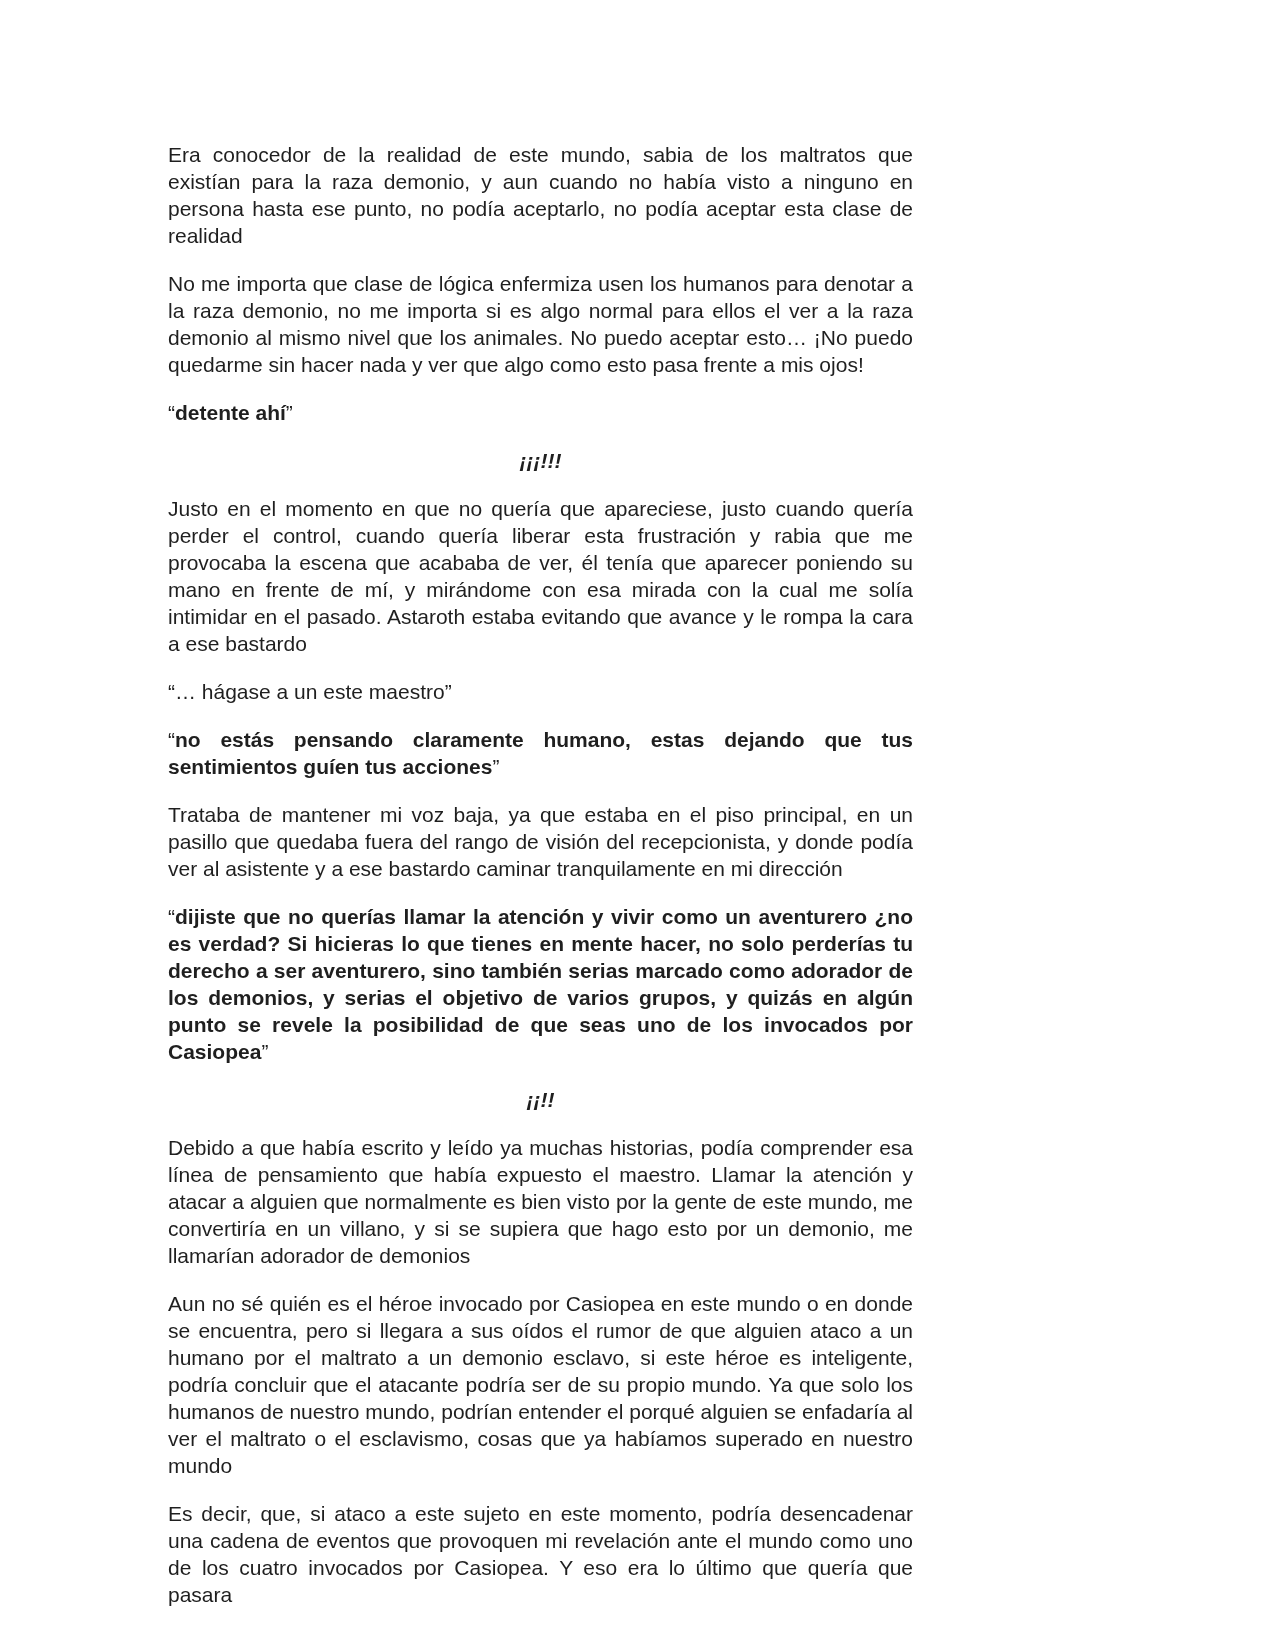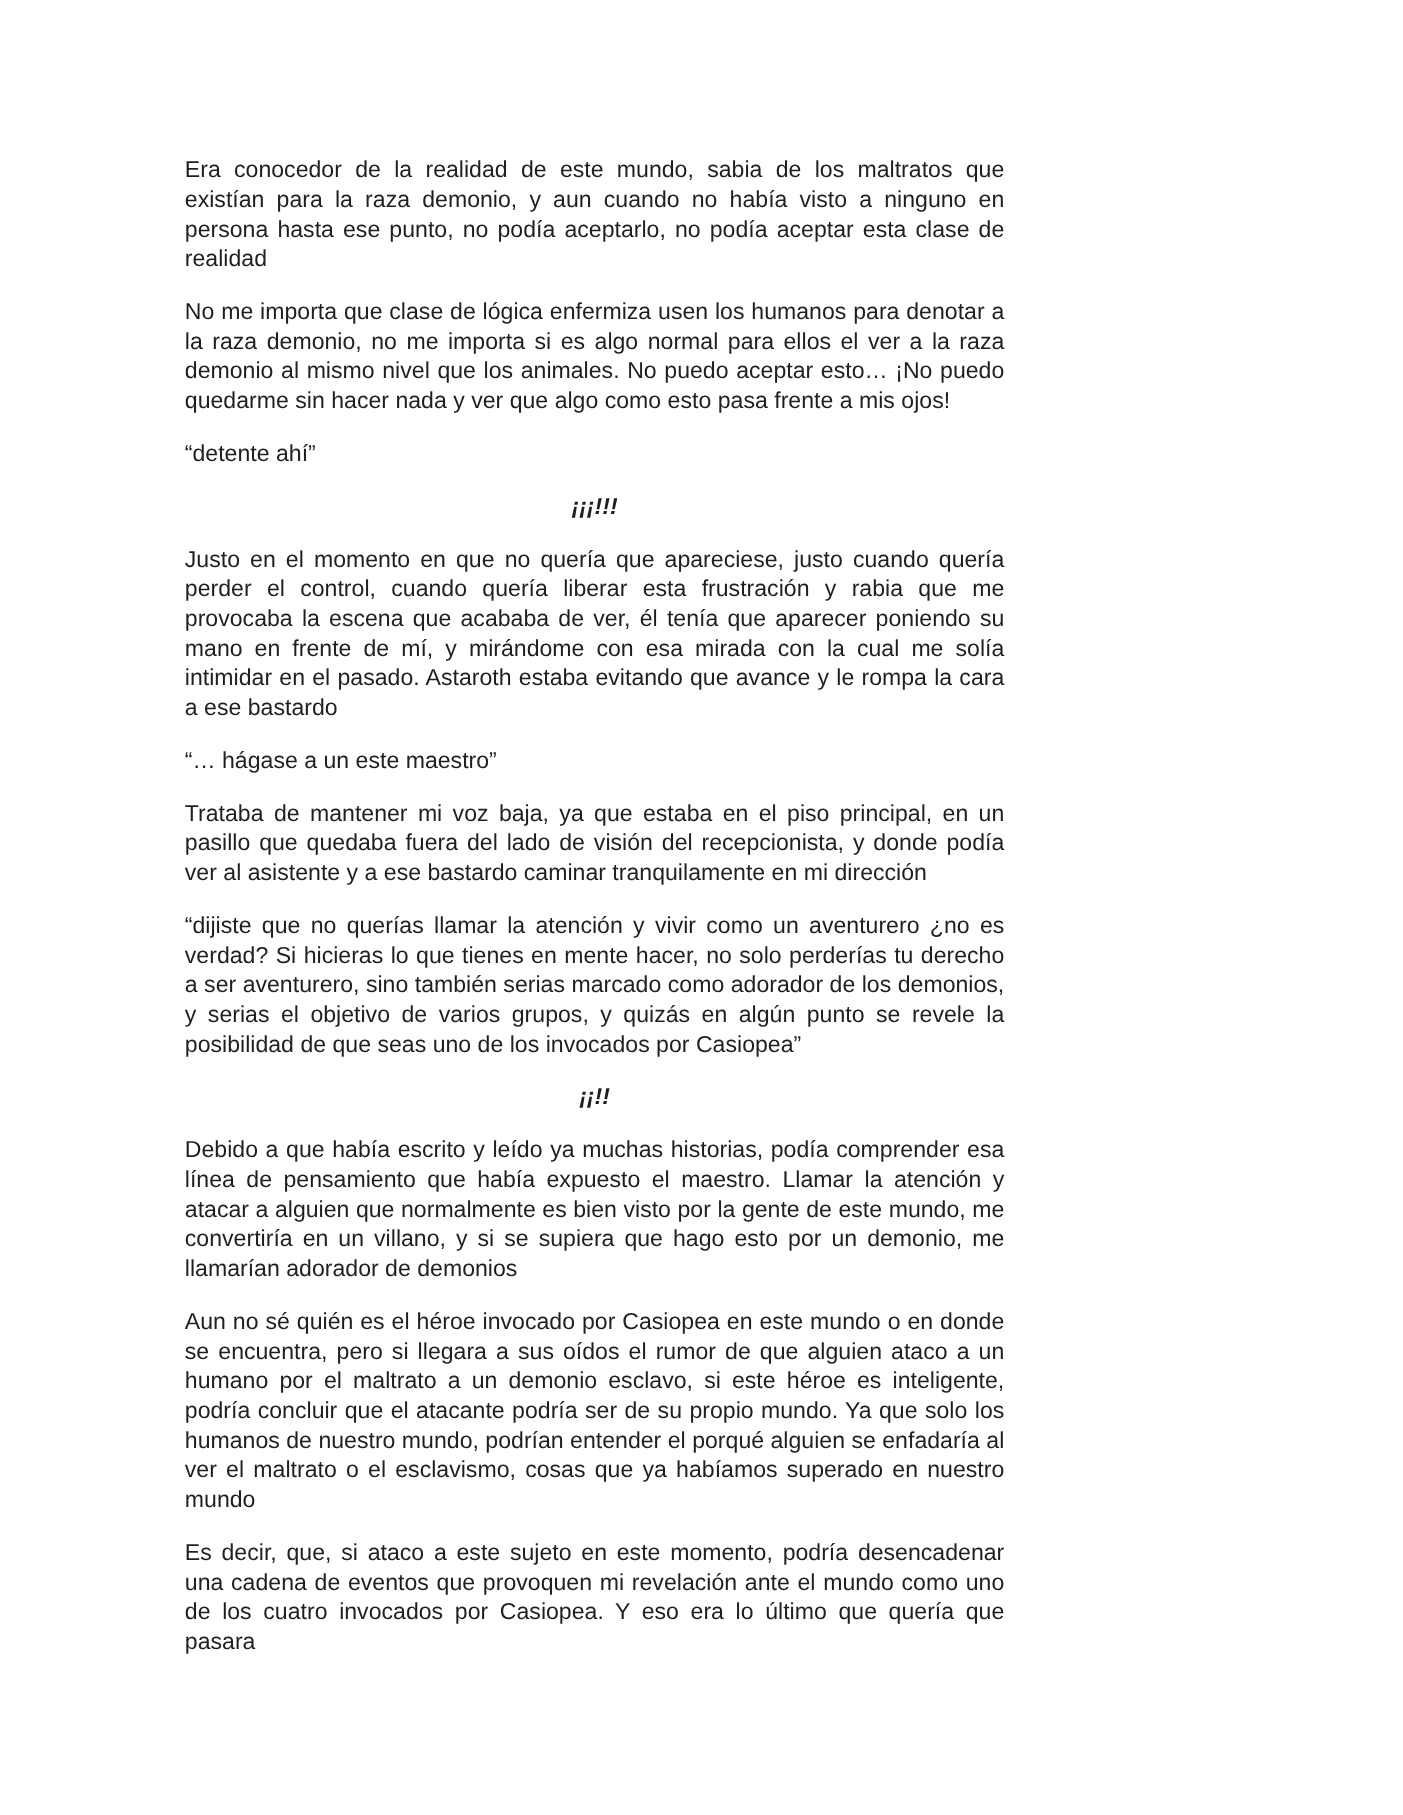--- a/index.html
+++ b/index.html
@@ -22,43 +22,44 @@
     font-size: 21px;
     line-height: 27px;
     text-align: justify;
   }
   .para.center-exclaim {
     text-align: center;
     font-weight: bold;
     font-style: italic;
   }
   .b {
-    font-weight: normal;
+    font-weight: bold;
   }
 </style>
 </head>
 <body>
 
 <div class="page">
 
   <p class="para">Era conocedor de la realidad de este mundo, sabia de los maltratos que existían para la raza demonio, y aun cuando no había visto a ninguno en persona hasta ese punto, no podía aceptarlo, no podía aceptar esta clase de realidad</p>
 
   <p class="para">No me importa que clase de lógica enfermiza usen los humanos para denotar a la raza demonio, no me importa si es algo normal para ellos el ver a la raza demonio al mismo nivel que los animales. No puedo aceptar esto… ¡No puedo quedarme sin hacer nada y ver que algo como esto pasa frente a mis ojos!</p>
 
   <p class="para"><span>“</span><span class="b">detente ahí</span><span>”</span></p>
 
   <p class="para center-exclaim">¡¡¡!!!</p>
 
   <p class="para">Justo en el momento en que no quería que apareciese, justo cuando quería perder el control, cuando quería liberar esta frustración y rabia que me provocaba la escena que acababa de ver, él tenía que aparecer poniendo su mano en frente de mí, y mirándome con esa mirada con la cual me solía intimidar en el pasado. Astaroth estaba evitando que avance y le rompa la cara a ese bastardo</p>
 
   <p class="para">“… hágase a un este maestro”</p>
 
+  <p class="para"><span>“</span><span class="b">no estás pensando claramente humano, estas dejando que tus sentimientos guíen tus acciones</span><span>”</span></p>
 
 
-  <p class="para">Trataba de mantener mi voz baja, ya que estaba en el piso principal, en un pasillo que quedaba fuera del lado de visión del recepcionista, y donde podía ver al asistente y a ese bastardo caminar tranquilamente en mi dirección</p>
+  <p class="para">Trataba de mantener mi voz baja, ya que estaba en el piso principal, en un pasillo que quedaba fuera del rango de visión del recepcionista, y donde podía ver al asistente y a ese bastardo caminar tranquilamente en mi dirección</p>
 
   <p class="para"><span>“</span><span class="b">dijiste que no querías llamar la atención y vivir como un aventurero ¿no es verdad? Si hicieras lo que tienes en mente hacer, no solo perderías tu derecho a ser aventurero, sino también serias marcado como adorador de los demonios, y serias el objetivo de varios grupos, y quizás en algún punto se revele la posibilidad de que seas uno de los invocados por Casiopea</span><span>”</span></p>
 
   <p class="para center-exclaim">¡¡!!</p>
 
   <p class="para">Debido a que había escrito y leído ya muchas historias, podía comprender esa línea de pensamiento que había expuesto el maestro. Llamar la atención y atacar a alguien que normalmente es bien visto por la gente de este mundo, me convertiría en un villano, y si se supiera que hago esto por un demonio, me llamarían adorador de demonios</p>
 
   <p class="para">Aun no sé quién es el héroe invocado por Casiopea en este mundo o en donde se encuentra, pero si llegara a sus oídos el rumor de que alguien ataco a un humano por el maltrato a un demonio esclavo, si este héroe es inteligente, podría concluir que el atacante podría ser de su propio mundo. Ya que solo los humanos de nuestro mundo, podrían entender el porqué alguien se enfadaría al ver el maltrato o el esclavismo, cosas que ya habíamos superado en nuestro mundo</p>
 
   <p class="para">Es decir, que, si ataco a este sujeto en este momento, podría desencadenar una cadena de eventos que provoquen mi revelación ante el mundo como uno de los cuatro invocados por Casiopea. Y eso era lo último que quería que pasara</p>

